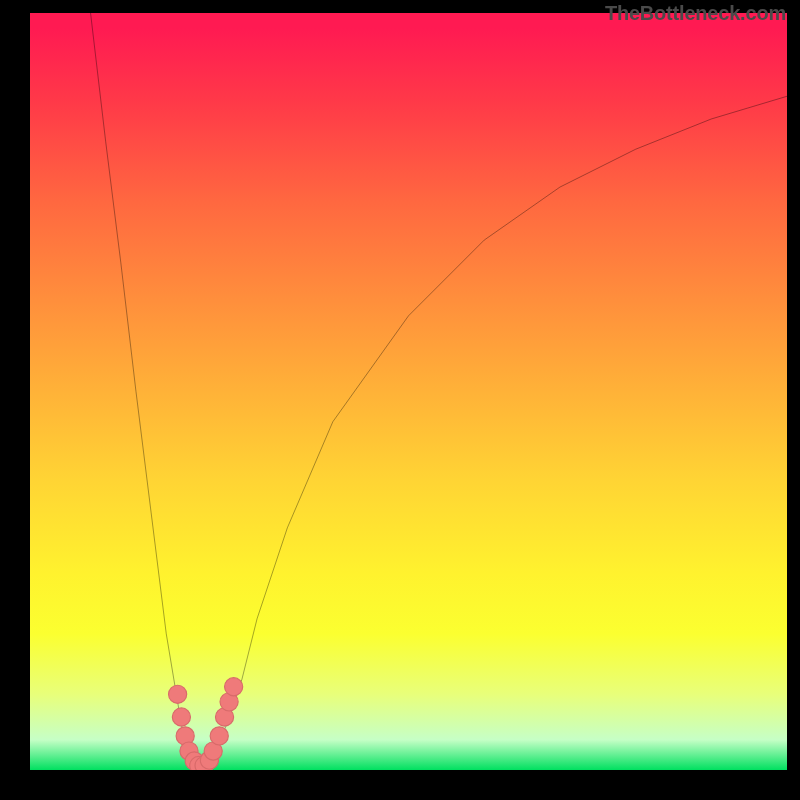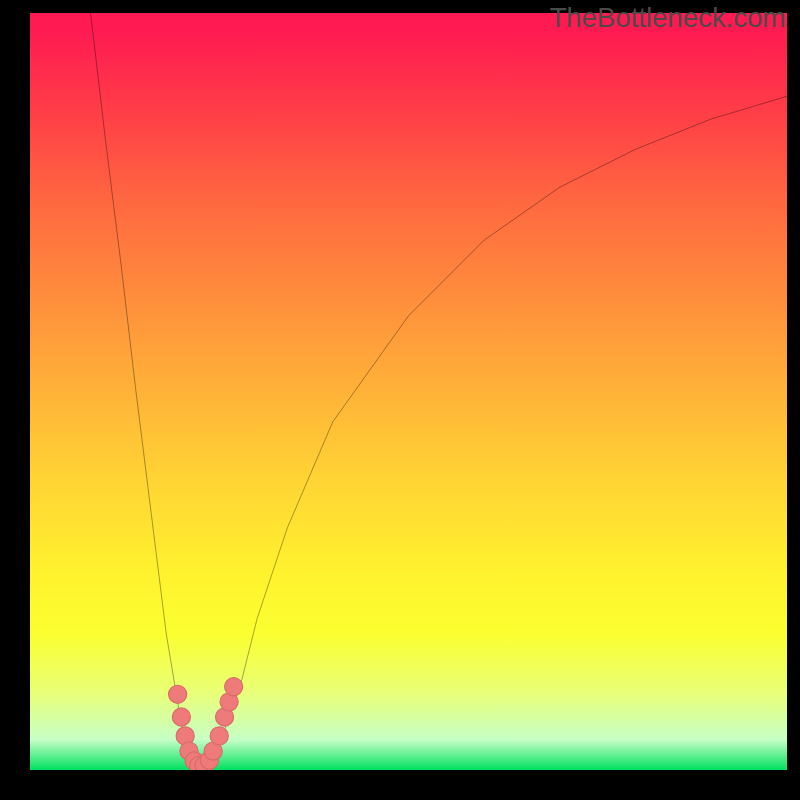--- a/index.html
+++ b/index.html
@@ -45,22 +45,22 @@
       #fbff30 82%,
       #e8ff7a 90%,
       #c6ffc6 96%,
       #00e060 100%
     );
   }
   .watermark {
     position: absolute;
     right: 14px;
     top: 2px;
-    font-size: 28px;
-    font-weight: 400;
+    font-size: 20px;
+    font-weight: 700;
     color: #4a4a4a;
     letter-spacing: -0.2px;
   }
   svg.curve {
     position: absolute;
     left: 0;
     top: 0;
     width: 757px;
     height: 757px;
   }

